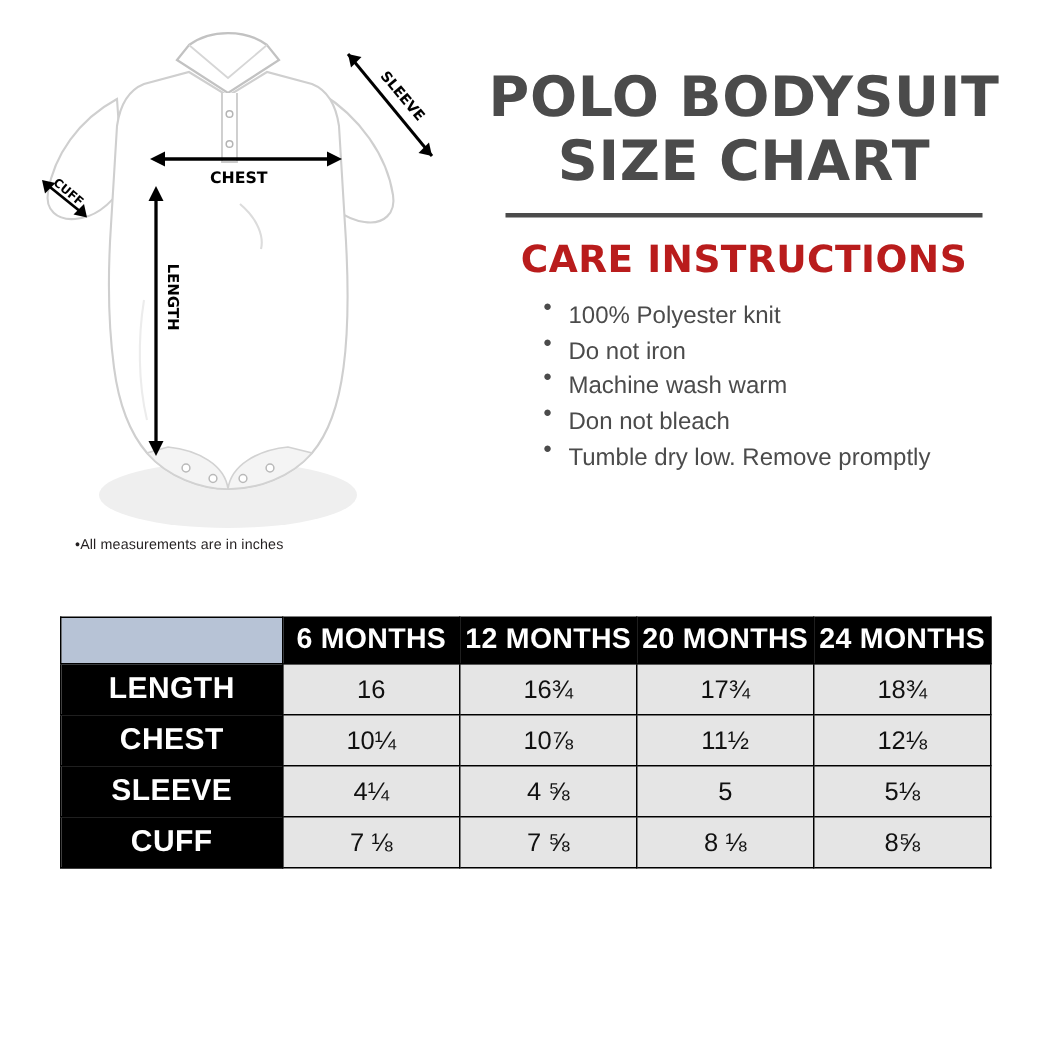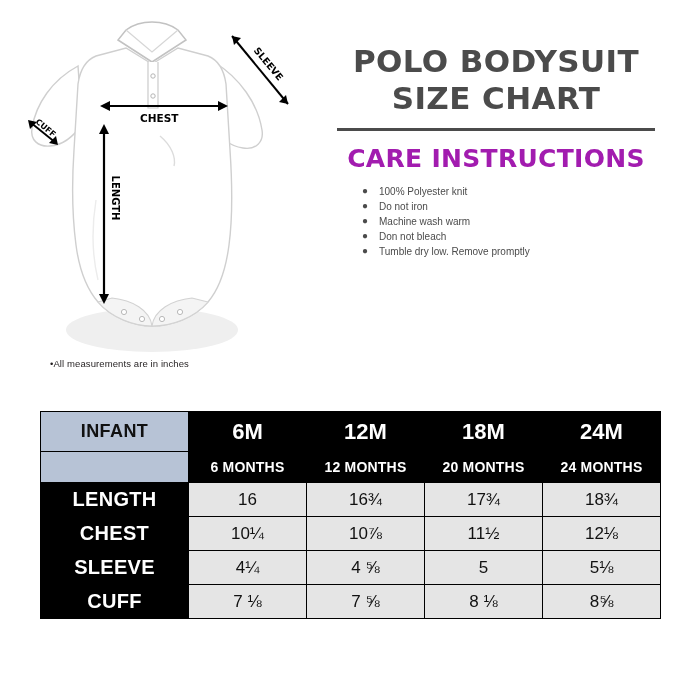--- a/index.html
+++ b/index.html
@@ -40,54 +40,54 @@
   }
 
   .text-panel {
     width: 400px;
     height: 400px;
     padding: 44px 16px 0 8px;
     text-align: center;
   }
 
   .title-1, .title-2 {
-    font-size: 31px;
+    font-size: 37px;
     font-weight: bold;
     color: #4b4b4b;
     letter-spacing: 0.4px;
     line-height: 1.12;
     font-family: "DejaVu Sans", sans-serif;
   }
   .title-2 { margin-top: 2px; }
 
   .rule {
     width: 318px;
     height: 3px;
     background: #4b4b4b;
     margin: 13px auto 13px auto;
   }
 
   .care-title {
     font-size: 25px;
     font-weight: bold;
-    color: #a21caf;
+    color: #b91c1c;
     letter-spacing: 0.3px;
     font-family: "DejaVu Sans", sans-serif;
     margin-bottom: 12px;
   }
 
   .care-list {
     list-style: none;
     margin: 0;
     padding: 0 0 0 54px;
     text-align: left;
   }
   .care-list li {
     position: relative;
-    font-size: 10px;
+    font-size: 16px;
     color: #4b4b4b;
     line-height: 1.48;
     padding-left: 17px;
   }
   .care-list li::before {
     content: "\25CF";
     position: absolute;
     left: 0;
     top: -1px;
     font-size: 10px;
@@ -130,21 +130,21 @@
     font-weight: bold;
     height: 40px;
   }
   .sub-blank {
     background: #b7c3d6;
     height: 31px;
   }
   .sub-months {
     background: #000000;
     color: #ffffff;
-    font-size: 14px;
+    font-size: 19px;
     font-weight: bold;
     height: 31px;
     letter-spacing: 0.2px;
   }
   .row-label {
     background: #000000;
     color: #ffffff;
     font-size: 20px;
     font-weight: bold;
     height: 34px;
@@ -246,27 +246,20 @@
   <table>
     <colgroup>
       <col class="c0">
         <col class="cx">
         <col class="cx">
         <col class="cx">
         <col class="cx">
     </colgroup>
     <tbody>
       <tr>
-        <td class="hdr-infant">INFANT</td>
-        <td class="hdr-size">6M</td>
-        <td class="hdr-size">12M</td>
-        <td class="hdr-size">18M</td>
-        <td class="hdr-size">24M</td>
-      </tr>
-      <tr>
         <td class="sub-blank"></td>
         <td class="sub-months">6 MONTHS</td>
         <td class="sub-months">12 MONTHS</td>
         <td class="sub-months">20 MONTHS</td>
         <td class="sub-months">24 MONTHS</td>
       </tr>
 
       <tr>
         <td class="row-label">LENGTH</td>
         <td class="row-val">16</td>

